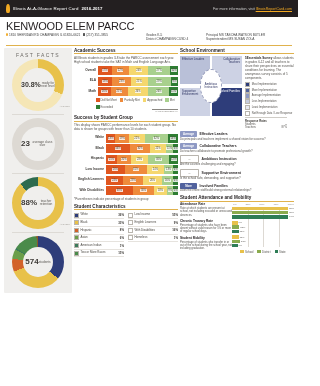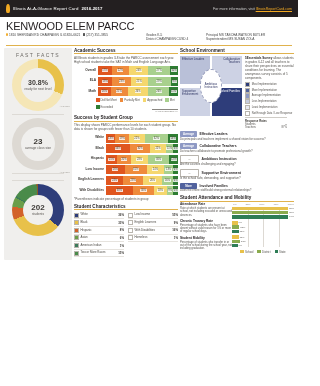--- a/index.html
+++ b/index.html
@@ -29,21 +29,21 @@
   
   .content{display:flex;padding:2px 4px 0 4px;gap:2px;}
   .col-fast{width:68px;flex:none;background:#f0efed;border-radius:1px;padding:2px 0 4px 0;}
   .col-mid{width:104px;flex:none;}
   .col-right{width:114px;flex:none;}
 
   .fast-title{text-align:center;font-size:5px;letter-spacing:1.4px;color:#6d6a66;margin:2px 0 1px 0;}
 
   .donut-wrap{display:flex;justify-content:center;align-items:center;position:relative;margin:1px 0;}
   .donut{position:relative;border-radius:50%;display:flex;align-items:center;justify-content:center;}
-  .donut .hole{position:absolute;border-radius:50%;background:#f0efed;display:flex;flex-direction:column;align-items:center;justify-content:center;}
+  .donut .hole{position:absolute;border-radius:50%;background:#f0efed;display:flex;flex-direction:row;align-items:center;justify-content:center;}
   .d-val{font-size:8px;font-weight:bold;color:#3d3a36;line-height:8px;}
   .d-val.sm{font-size:7px;}
   .d-lab{font-size:3.2px;color:#5c5955;text-align:center;line-height:3.6px;margin-top:1px;}
   .d-side{position:absolute;right:2px;bottom:3px;font-size:2.4px;color:#9a968f;}
 
   .fast-sep{height:1px;background:#dddad5;margin:3px 8px;}
 
   
   .sec{margin-bottom:3px;}
   .sec-h{font-size:4.6px;color:#231f20;font-weight:bold;border-bottom:.7px solid #e0b24d;padding-bottom:.5px;margin-bottom:1.5px;}
@@ -165,28 +165,34 @@
           <div class="donut-wrap">
             <div class="donut" style="width: 52px; height: 52px; background: rgb(221, 217, 211);">
               <div class="hole" style="width: 34px; height: 34px;">
                 <div class="d-val">23</div>
                 <div class="d-lab">average class size</div>
               </div>
             </div>
           </div>
           <div class="fast-sep"></div>
           <div class="donut-wrap">
+            <div class="donut" style="width: 52px; height: 52px; background: conic-gradient(rgb(232, 193, 74) 0deg, rgb(232, 193, 74) 316.8deg, rgb(46, 107, 79) 316.8deg, rgb(46, 107, 79) 360deg);">
+              <div class="hole" style="width: 34px; height: 34px;">
+                <div class="d-val">88%</div>
+                <div class="d-lab">teacher retention</div>
+              </div>
+            </div>
             <div class="d-side">AVG 85%</div>
           </div>
         </div>
       <div class="fast-sep"></div>
       <div class="donut-wrap">
         <div id="enrollDonut" class="donut" style="width: 52px; height: 52px; background: conic-gradient(rgb(46, 61, 122) 0deg, rgb(46, 61, 122) 129.6deg, rgb(232, 193, 74) 129.6deg, rgb(232, 193, 74) 248.4deg, rgb(210, 98, 42) 248.4deg, rgb(210, 98, 42) 277.2deg, rgb(107, 158, 74) 277.2deg, rgb(107, 158, 74) 298.8deg, rgb(60, 122, 90) 298.8deg, rgb(60, 122, 90) 302.4deg, rgb(74, 139, 74) 302.4deg, rgb(74, 139, 74) 356.4deg, rgb(138, 90, 42) 356.4deg, rgb(138, 90, 42) 360deg);">
           <div class="hole" style="width:30px;height:30px;">
-            <div class="d-val">202</div>
+            <div class="d-val">574</div>
             <div class="d-lab">students</div>
           </div>
         </div>
       </div>
     </div>
 
     <div class="col-mid">
 
       <div class="sec">
         <div class="sec-h">Academic Success</div>

